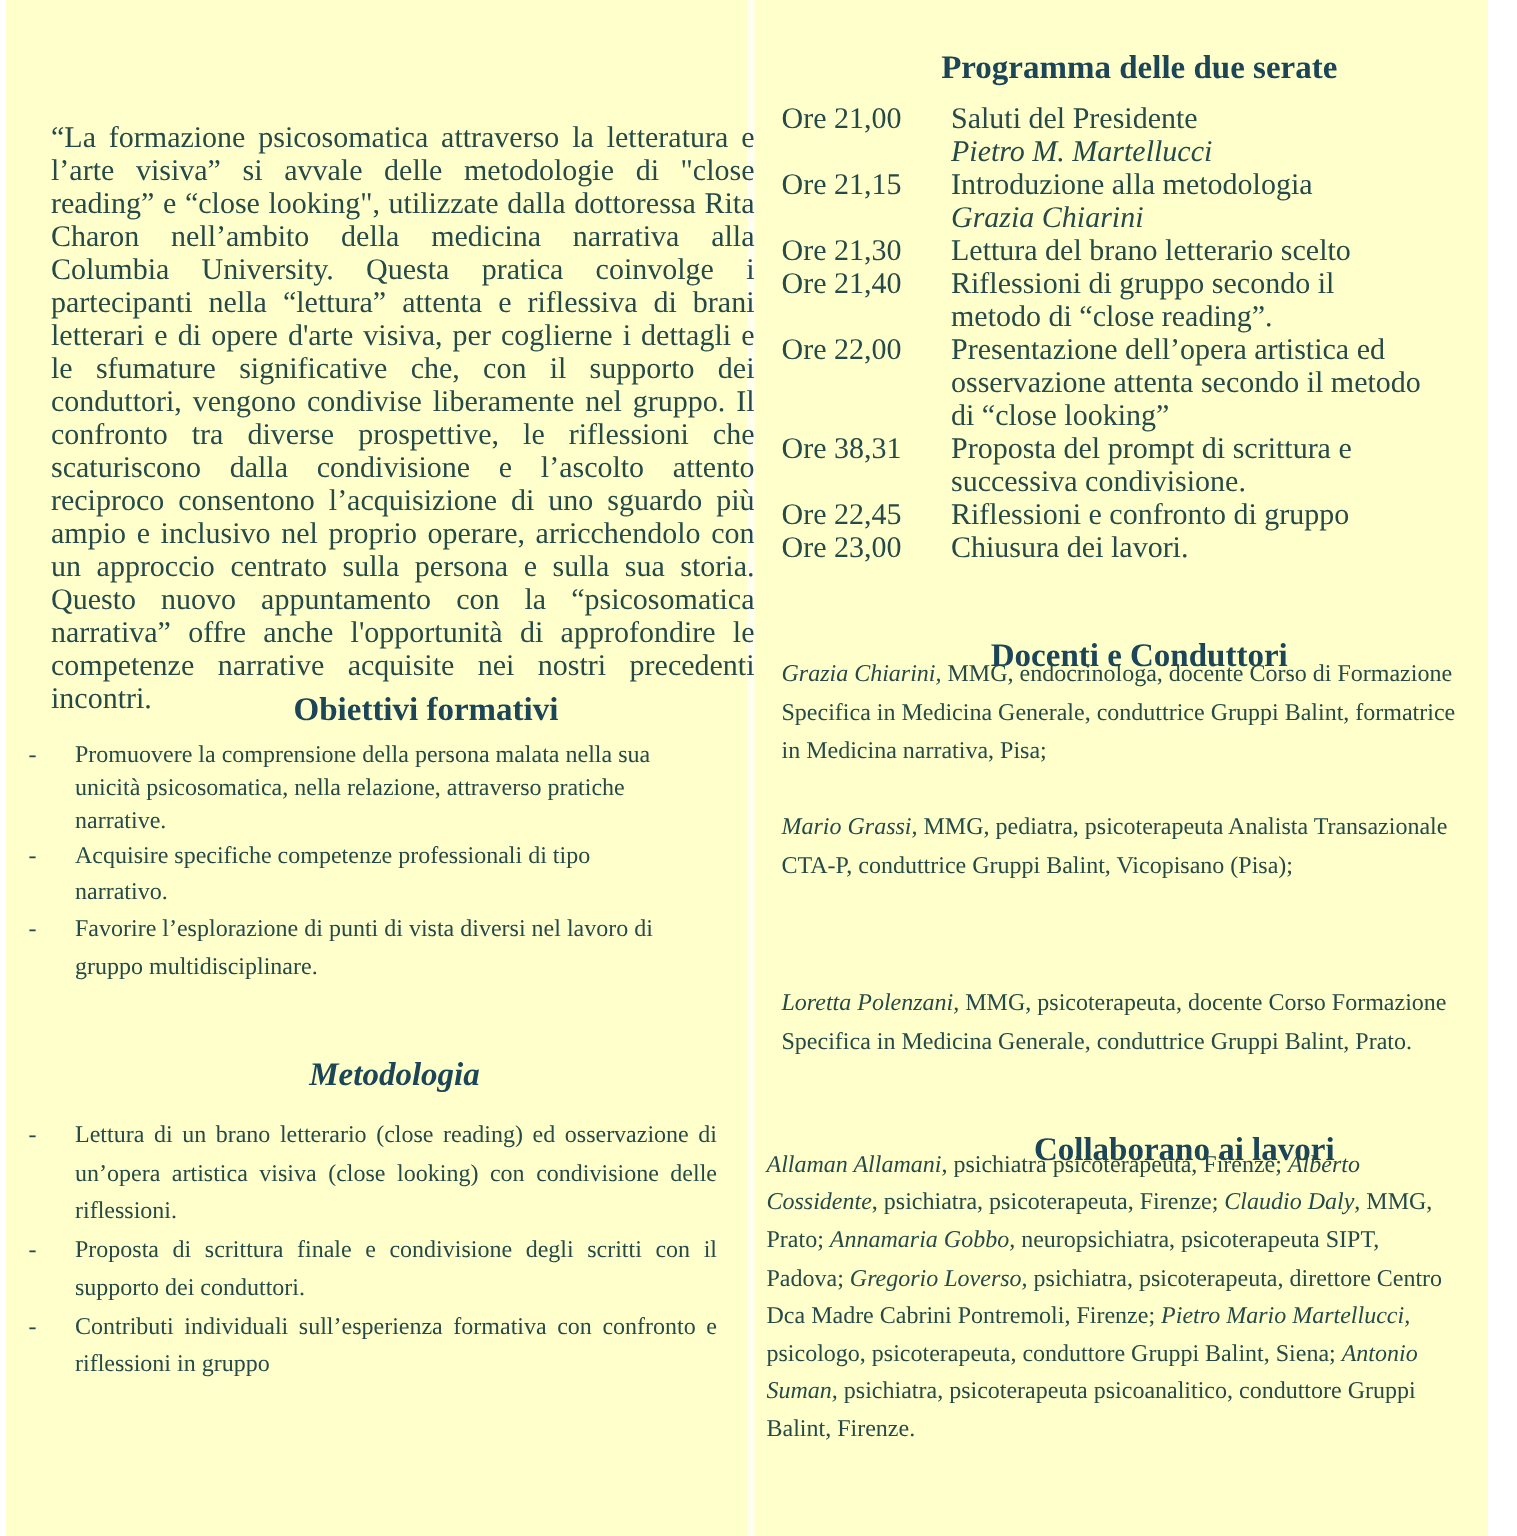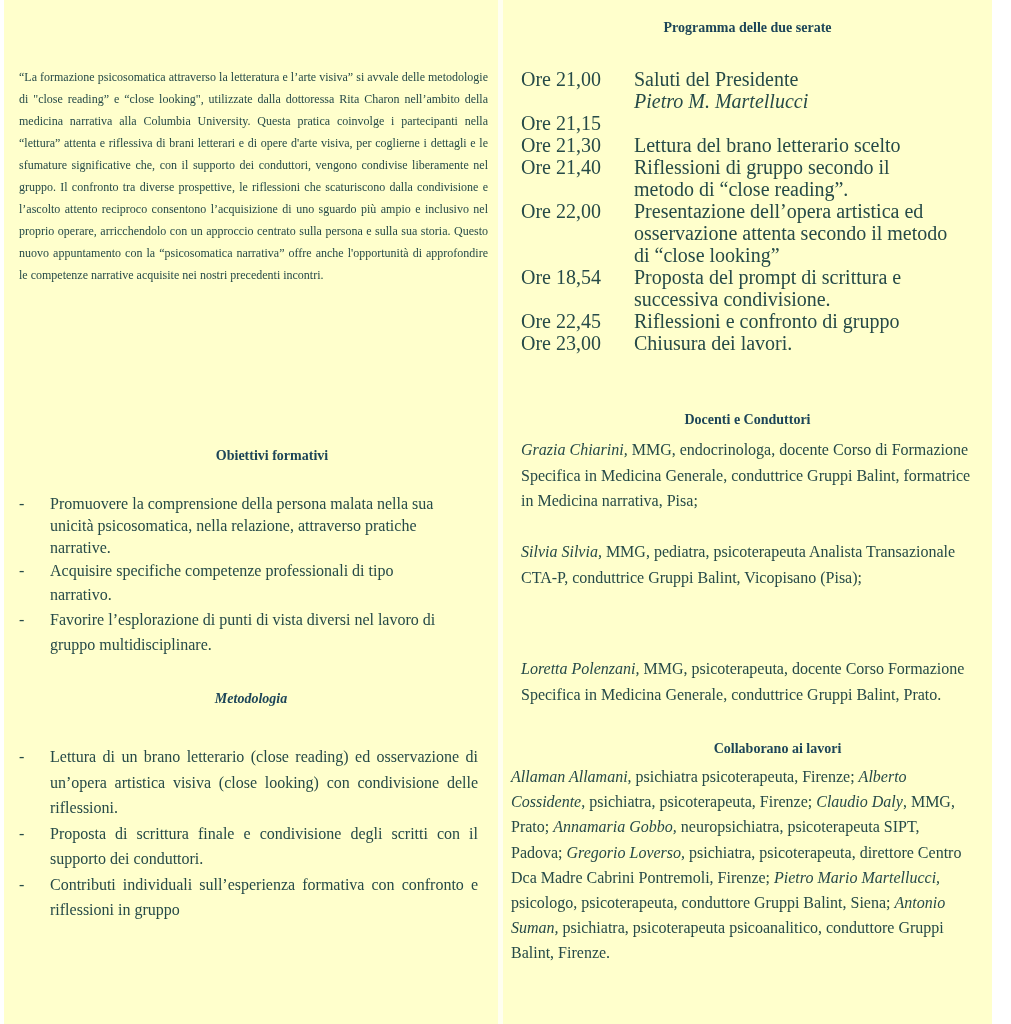--- a/index.html
+++ b/index.html
@@ -13,25 +13,25 @@
   .panel {
     position: absolute; top: 0; height: 1024px;
     background: #ffffcc;
   }
   #left-panel { left: 4px; width: 494px; }
   #right-panel { left: 503px; width: 489px; }
   .gutter { position: absolute; top: 0; height: 1024px; left: 498px; width: 5px; background: #fffff0; }
 
   .intro {
     position: absolute; left: 19px; top: 66px; width: 469px;
-    font-size: 12px; line-height: 22px; text-align: justify;
-    margin: 0;
+    font-size: 20px; line-height: 22px; text-align: justify;
+    margin: 15px;
   }
   h2 {
-    position: absolute; margin: 0; font-size: 14px; font-weight: bold;
+    position: absolute; margin: 12px; font-size: 22px; font-weight: bold;
     color: #1c4558; text-align: center;
   }
   ul.dash {
     position: absolute; list-style: none; margin: 0; padding: 0;
     font-size: 16px;
   }
   ul.dash li { position: relative; padding-left: 31px; }
   ul.dash li .dash-mark { position: absolute; left: 0; top: 0; }
 
   #obj-list { left: 19px; top: 493px; width: 440px; }
@@ -76,46 +76,47 @@
 
 <h2 style="left:503px; width:489px; top:20px;">Programma delle due serate</h2>
 
 <div id="schedule">
   <div class="sched-row">
     <span class="sched-time">Ore 21,00</span>
     <span class="sched-desc"><span>Saluti del Presidente</span><span class="speaker">Pietro M. Martellucci</span></span>
   </div>
   <div class="sched-row">
     <span class="sched-time">Ore 21,15</span>
+    <span class="sched-desc"><span>Introduzione alla metodologia</span><span class="speaker">Grazia Chiarini</span></span>
   </div>
   <div class="sched-row">
     <span class="sched-time">Ore 21,30</span>
     <span class="sched-desc">Lettura del brano letterario scelto</span>
   </div>
   <div class="sched-row">
     <span class="sched-time">Ore 21,40</span>
     <span class="sched-desc" style="padding-right:20px;">Riflessioni di gruppo secondo il metodo di “close reading”.</span>
   </div>
   <div class="sched-row">
     <span class="sched-time">Ore 22,00</span>
     <span class="sched-desc" style="padding-right:20px;">Presentazione dell’opera artistica ed osservazione attenta secondo il metodo di “close looking”</span>
   </div>
   <div class="sched-row">
-    <span class="sched-time">Ore 18,54</span>
+    <span class="sched-time">Ore 38,31</span>
     <span class="sched-desc" style="padding-right:60px;">Proposta del prompt di scrittura e successiva condivisione.</span>
   </div>
   <div class="sched-row">
     <span class="sched-time">Ore 22,45</span>
     <span class="sched-desc">Riflessioni e confronto di gruppo</span>
   </div>
   <div class="sched-row">
     <span class="sched-time">Ore 23,00</span>
     <span class="sched-desc">Chiusura dei lavori.</span>
   </div>
 </div>
 
 <h2 style="left:503px; width:489px; top:412px;">Docenti e Conduttori</h2>
 <p class="bio" style="top:437px;"><i>Grazia Chiarini,</i><span> MMG, endocrinologa, docente Corso di Formazione Specifica in Medicina Generale, conduttrice Gruppi Balint, formatrice in Medicina narrativa, Pisa;</span></p>
-<p class="bio" style="top:539px;"><i>Silvia Silvia,</i><span> MMG, pediatra, psicoterapeuta Analista Transazionale CTA-P, conduttrice Gruppi Balint, Vicopisano (Pisa);</span></p>
+<p class="bio" style="top:539px;"><i>Mario Grassi,</i><span> MMG, pediatra, psicoterapeuta Analista Transazionale CTA-P, conduttrice Gruppi Balint, Vicopisano (Pisa);</span></p>
 <p class="bio" style="top:656px;"><i>Loretta Polenzani,</i><span> MMG, psicoterapeuta, docente Corso Formazione Specifica in Medicina Generale, conduttrice Gruppi Balint, Prato.</span></p>
 
 <h2 style="left:503px; width:549px; top:741px;">Collaborano ai lavori</h2>
 <p class="collab"><i>Allaman Allamani</i><span>, psichiatra psicoterapeuta, Firenze; </span><i>Alberto Cossidente</i><span>, psichiatra, psicoterapeuta, Firenze; </span><i>Claudio Daly</i><span>, MMG, Prato; </span><i>Annamaria Gobbo,</i><span> neuropsichiatra, psicoterapeuta SIPT, Padova; </span><i>Gregorio Loverso,</i><span> psichiatra, psicoterapeuta, direttore Centro Dca Madre Cabrini Pontremoli, Firenze; </span><i>Pietro Mario Martellucci,</i><span>  psicologo, psicoterapeuta, conduttore Gruppi Balint, Siena; </span><i>Antonio Suman,</i><span> psichiatra, psicoterapeuta psicoanalitico, conduttore Gruppi Balint, Firenze.</span></p>
 
 </body></html>

